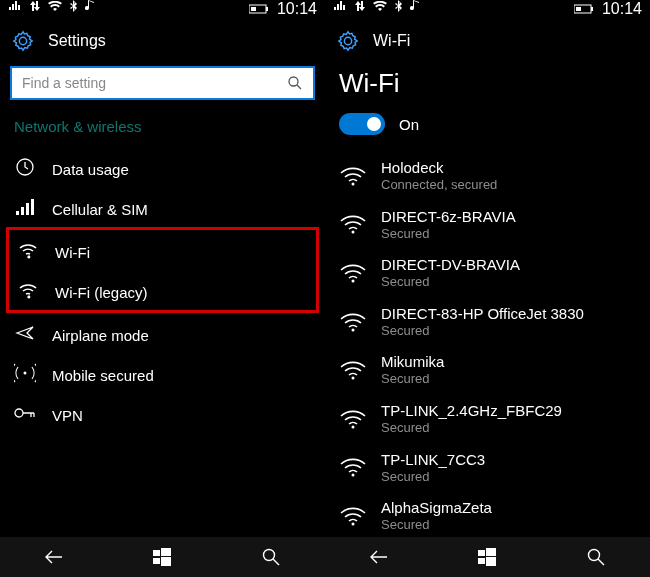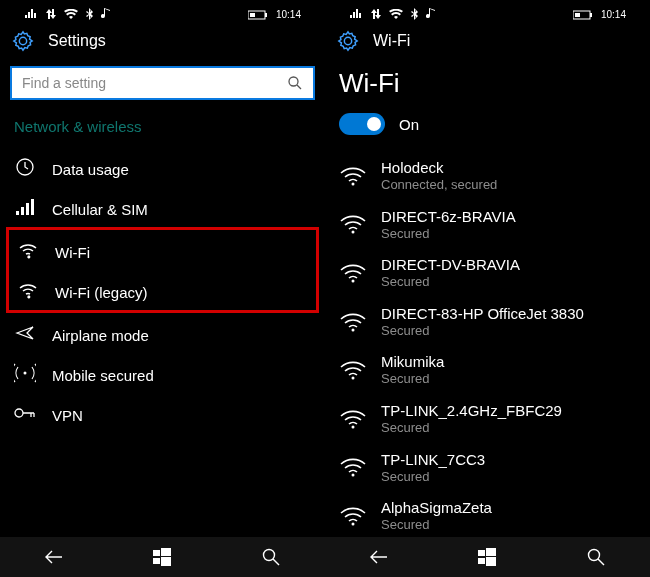--- a/index.html
+++ b/index.html
@@ -15,24 +15,24 @@
     width: 325px; height: 577px;
     background: #000;
     display: flex;
     flex-direction: column;
     position: relative;
   }
   .pane + .pane { border-left: 0; }
   .status-bar {
     height: 20px;
     display: flex;
-    align-items: flex-end;
+    align-items: flex-start;
     justify-content: space-between;
-    padding: 0 24px;
-    font-size: 10px;
+    padding: 0 8px;
+    font-size: 16px;
     color: #fff;
   }
   .status-left { display: flex; gap: 8px; align-items: center; }
   .status-right { display: flex; gap: 8px; align-items: center; }
   .title-row {
     display: flex;
     align-items: center;
     gap: 14px;
     padding: 10px 12px 10px 12px;
   }

